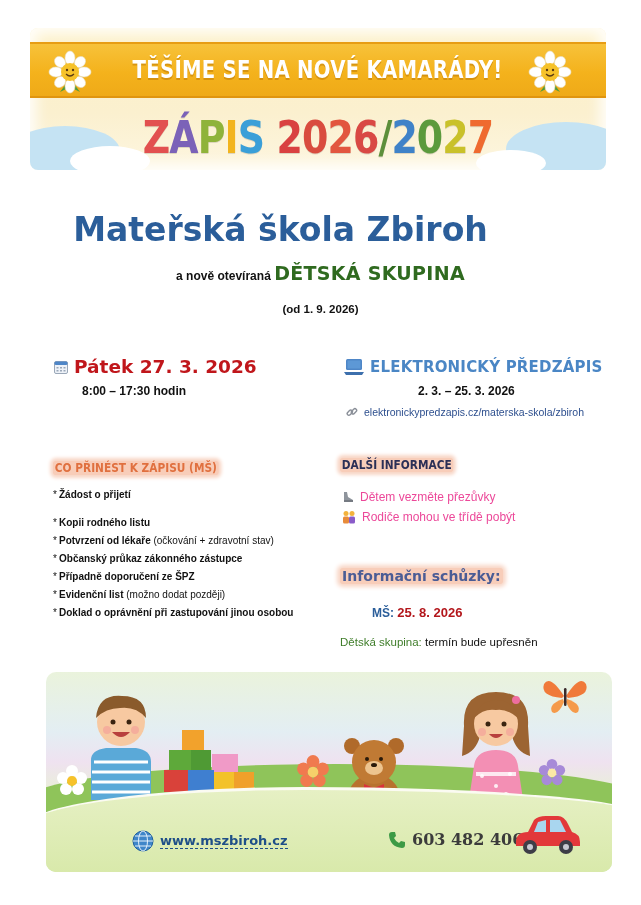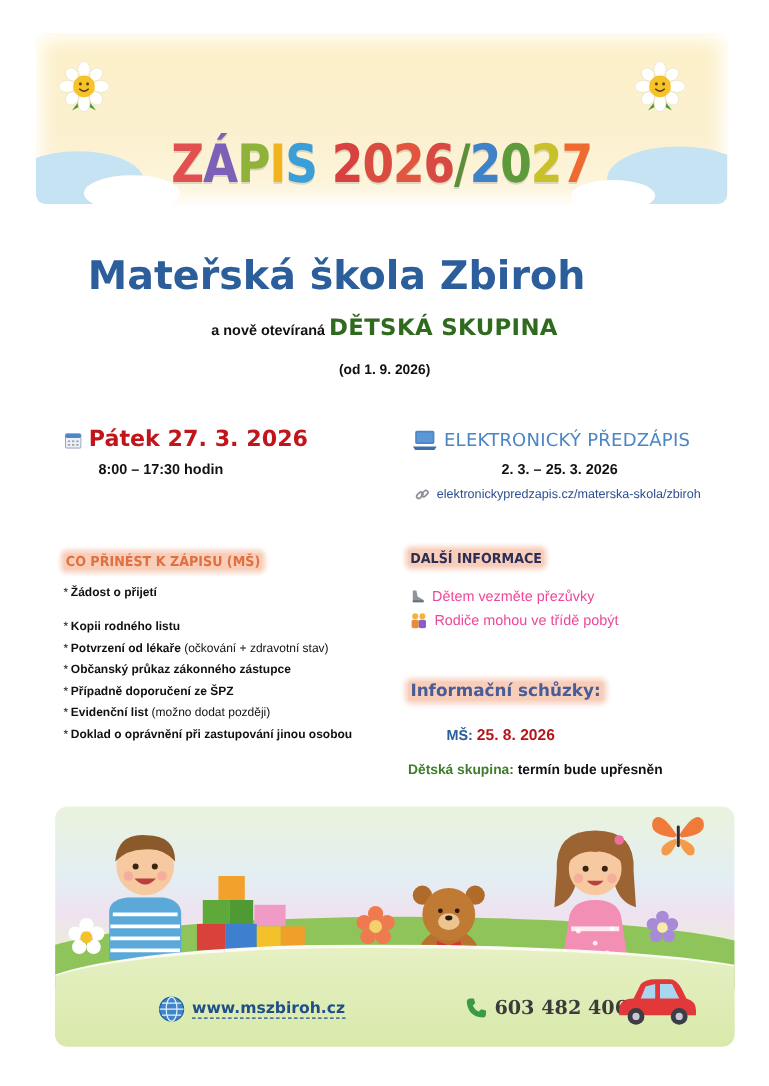--- a/index.html
+++ b/index.html
@@ -54,21 +54,21 @@
 
   
   .date-block { position: absolute; left: 54px; top: 356px; }
   .date-row { display: flex; align-items: center; gap: 6px; }
   .date-main { font-family: "DejaVu Sans", sans-serif; font-weight: bold; font-size: 18.5px; color: #c0161b; }
   .hours { margin-left: 28px; margin-top: 7px; font-weight: bold; font-size: 12px; color: #111; }
 
   
   .pre-block { position: absolute; left: 344px; top: 358px; width: 270px; }
   .pre-row { display: flex; align-items: center; gap: 6px; }
-  .pre-title { font-family: "DejaVu Sans", sans-serif; font-weight: normal; font-size: 15px; color: #4a86c5; letter-spacing: 0.2px; }
+  .pre-title { font-family: "DejaVu Sans", sans-serif; font-weight: bold; font-size: 15px; color: #4a86c5; letter-spacing: 0.2px; }
   .pre-dates { margin-left: 74px; margin-top: 8px; font-weight: bold; font-size: 12px; color: #111; }
   .pre-link-row { display: flex; align-items: center; gap: 6px; margin-top: 8px; margin-left: 2px; }
   .pre-link { font-size: 10.5px; color: #2d4f8e; text-decoration: none; }
 
   
   .sec-head {
     position: absolute; font-weight: bold; font-size: 12.5px;
     background: #f8cdb9; box-shadow: 0 0 4px 3px #f8d6c6; border-radius: 3px; padding: 0 2px;
   }
   .sec-head.items { left: 53px; top: 461px; color: #e0703f; font-family: "DejaVu Sans", sans-serif; font-size: 11.5px; transform: scaleX(0.92); transform-origin: left; }
@@ -84,21 +84,21 @@
   .items-list li.first { margin-bottom: 10px; }
 
   
   .info-list { position: absolute; left: 342px; top: 487px; list-style: none; font-size: 12px; color: #ec4899; }
   .info-list li { display: flex; align-items: center; gap: 6px; line-height: 20px; }
 
   
   .meet-ms { position: absolute; left: 340px; top: 605px; font-weight: bold; font-size: 12px; padding-left: 32px; }
   .meet-ms .lbl { color: #2b5e9a; }
   .meet-ms .val { color: #b3161b; font-size: 13px; }
-  .meet-ds { position: absolute; left: 340px; top: 636px; font-weight: bold; font-size: 11.5px; }
+  .meet-ds { position: absolute; left: 340px; top: 636px; font-weight: normal; font-size: 11.5px; }
   .meet-ds .lbl { color: #3f7d2a; }
   .meet-ds .val { color: #111; }
 
   
   .footer-art {
     position: absolute; left: 46px; top: 672px; width: 566px; height: 200px;
     border-radius: 10px; overflow: hidden;
     background: linear-gradient(180deg, #eaf3dc 0%, #e3eef3 30%, #efe2f0 45%, #e9efd8 60%, #cfe5a4 100%);
   }
   .hill-back { position: absolute; left: -20px; top: 92px; width: 620px; height: 60px; background: #8fc45a; border-radius: 50% 50% 0 0 / 60% 60% 0 0; }
@@ -111,20 +111,23 @@
 </style>
 </head>
 <body>
 
 <div class="banner">
   <div class="cloud" style="left:-20px;width:110px;height:50px;"></div>
   <div class="cloud" style="left:40px;width:80px;height:30px;background:#ffffff;"></div>
   <div class="cloud" style="right:-20px;width:120px;height:54px;"></div>
   <div class="cloud" style="right:60px;width:70px;height:26px;background:#ffffff;"></div>
 
+  <div class="ribbon">
+    <span class="ribbon-text">TĚŠÍME SE NA NOVÉ KAMARÁDY!</span>
+  </div>
 
   <svg class="daisy left" viewBox="0 0 44 44">
     <path d="M18 34 L12 42 L20 38 Z M26 34 L32 42 L24 38 Z" fill="#4f9a3a"></path>
     <g fill="#ffffff" stroke="#e8e0c8" stroke-width="0.6">
       <ellipse cx="22" cy="8" rx="5" ry="7"></ellipse>
         <ellipse cx="22" cy="36" rx="5" ry="7"></ellipse>
       <ellipse cx="8" cy="22" rx="7" ry="5"></ellipse>
         <ellipse cx="36" cy="22" rx="7" ry="5"></ellipse>
       <ellipse cx="12" cy="12" rx="5" ry="6" transform="rotate(-45 12 12)"></ellipse>
       <ellipse cx="32" cy="12" rx="5" ry="6" transform="rotate(45 32 12)"></ellipse>

